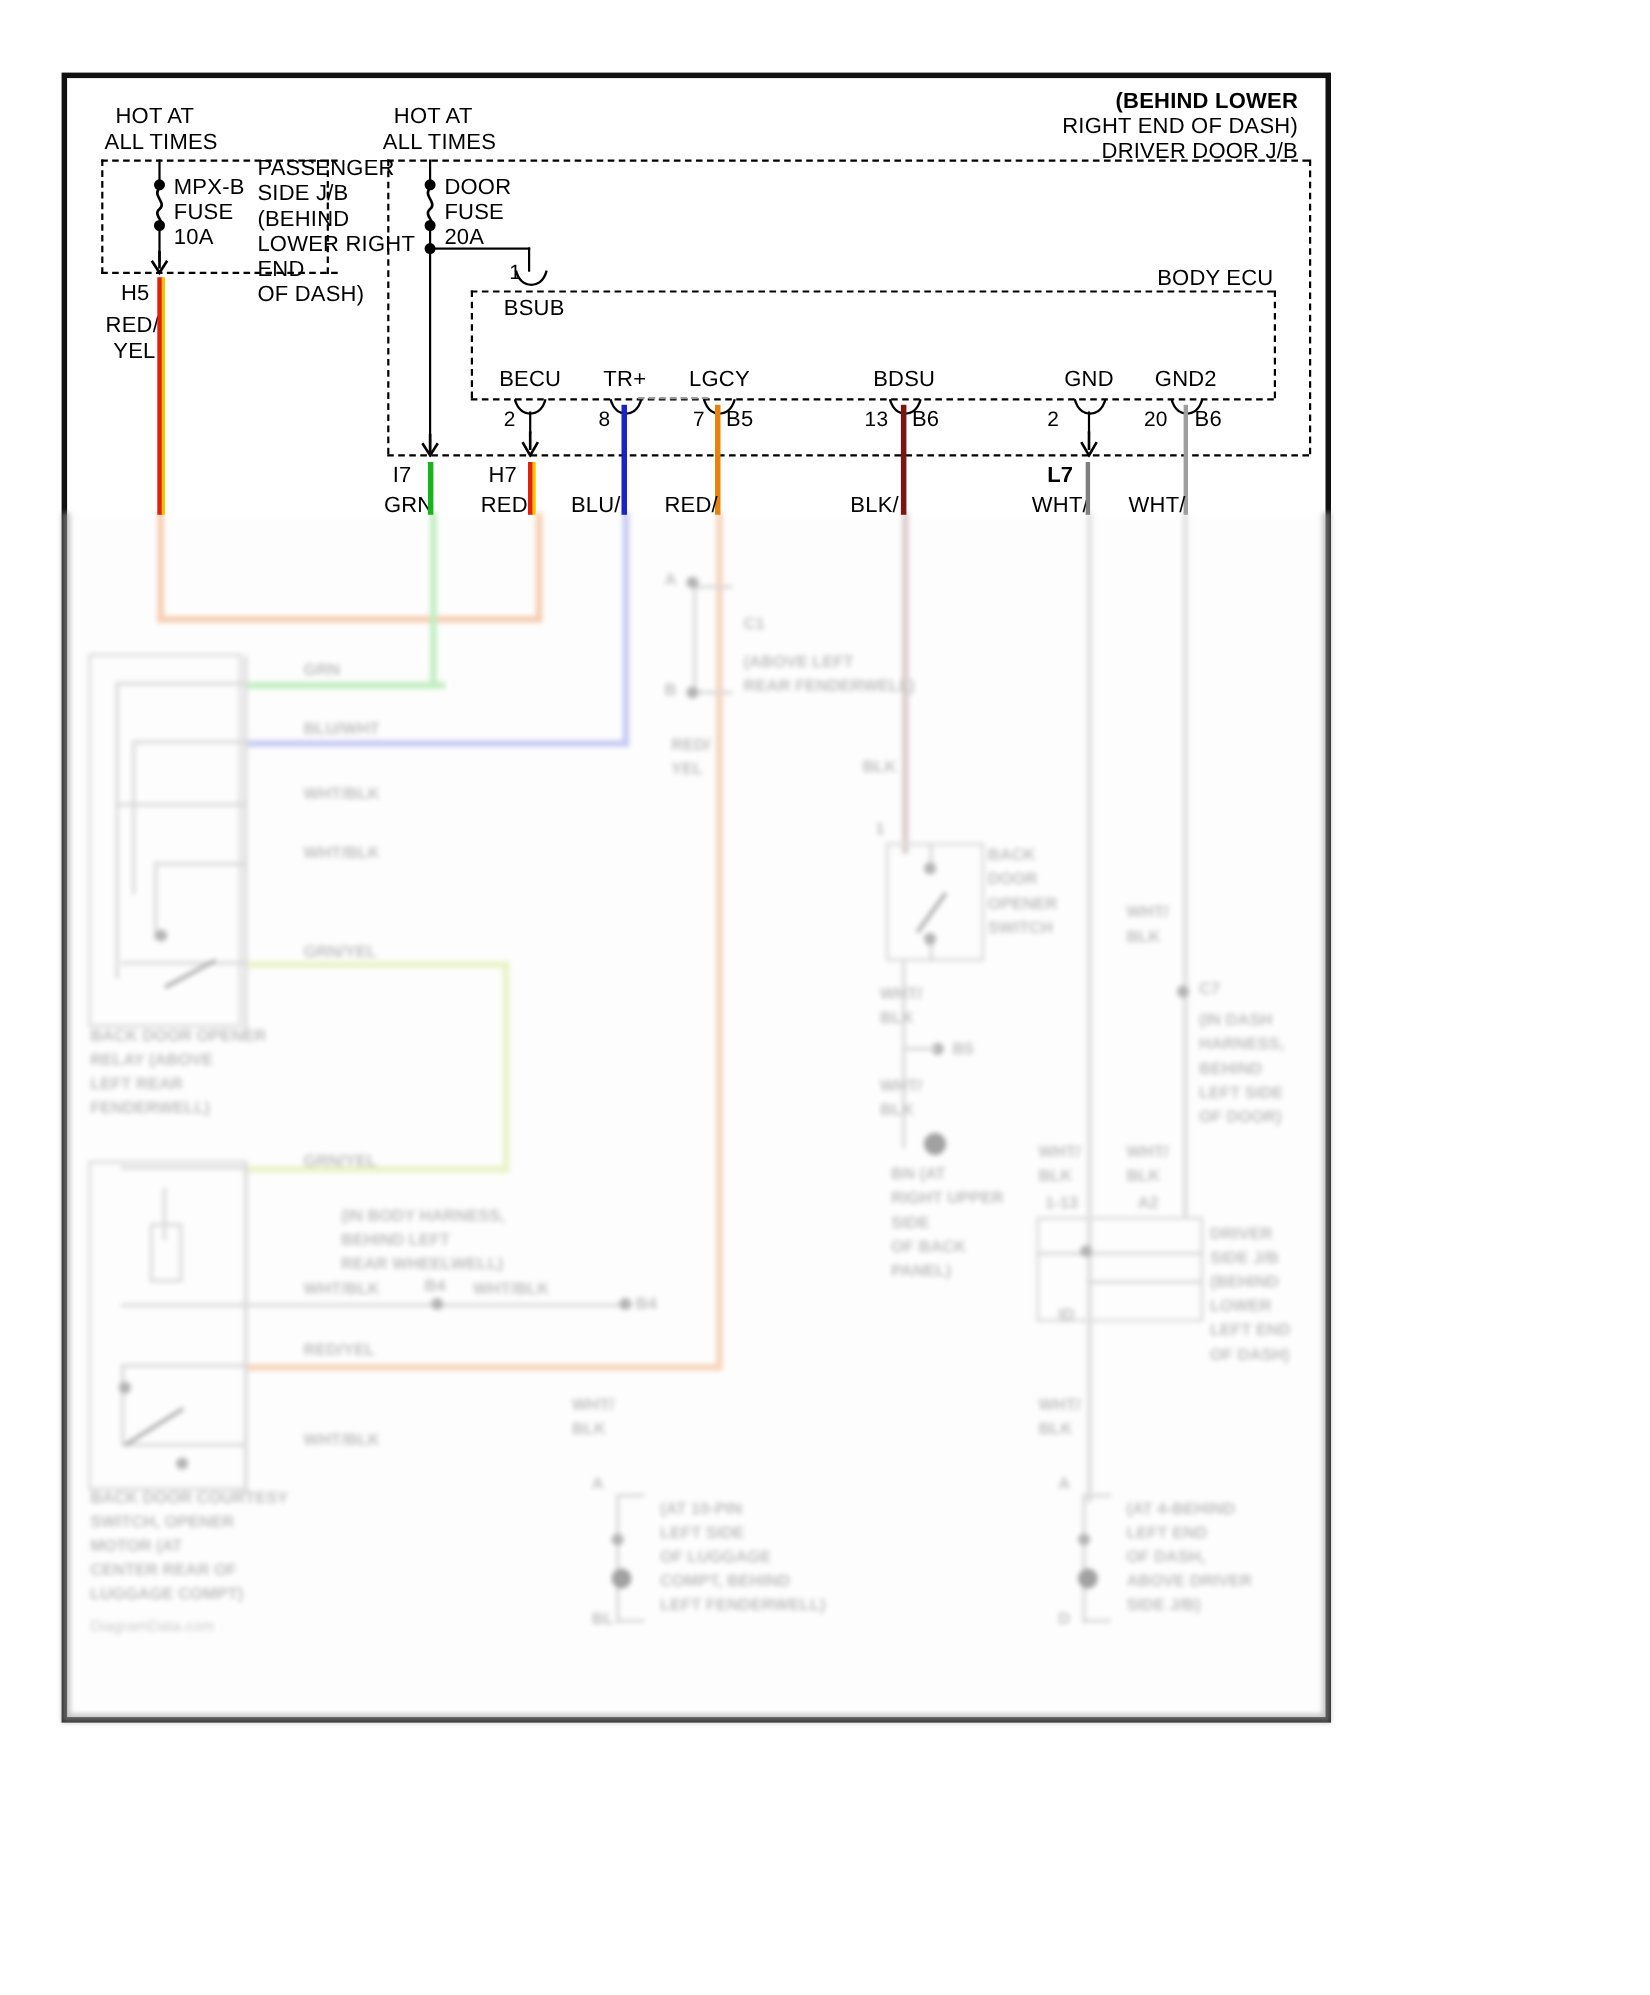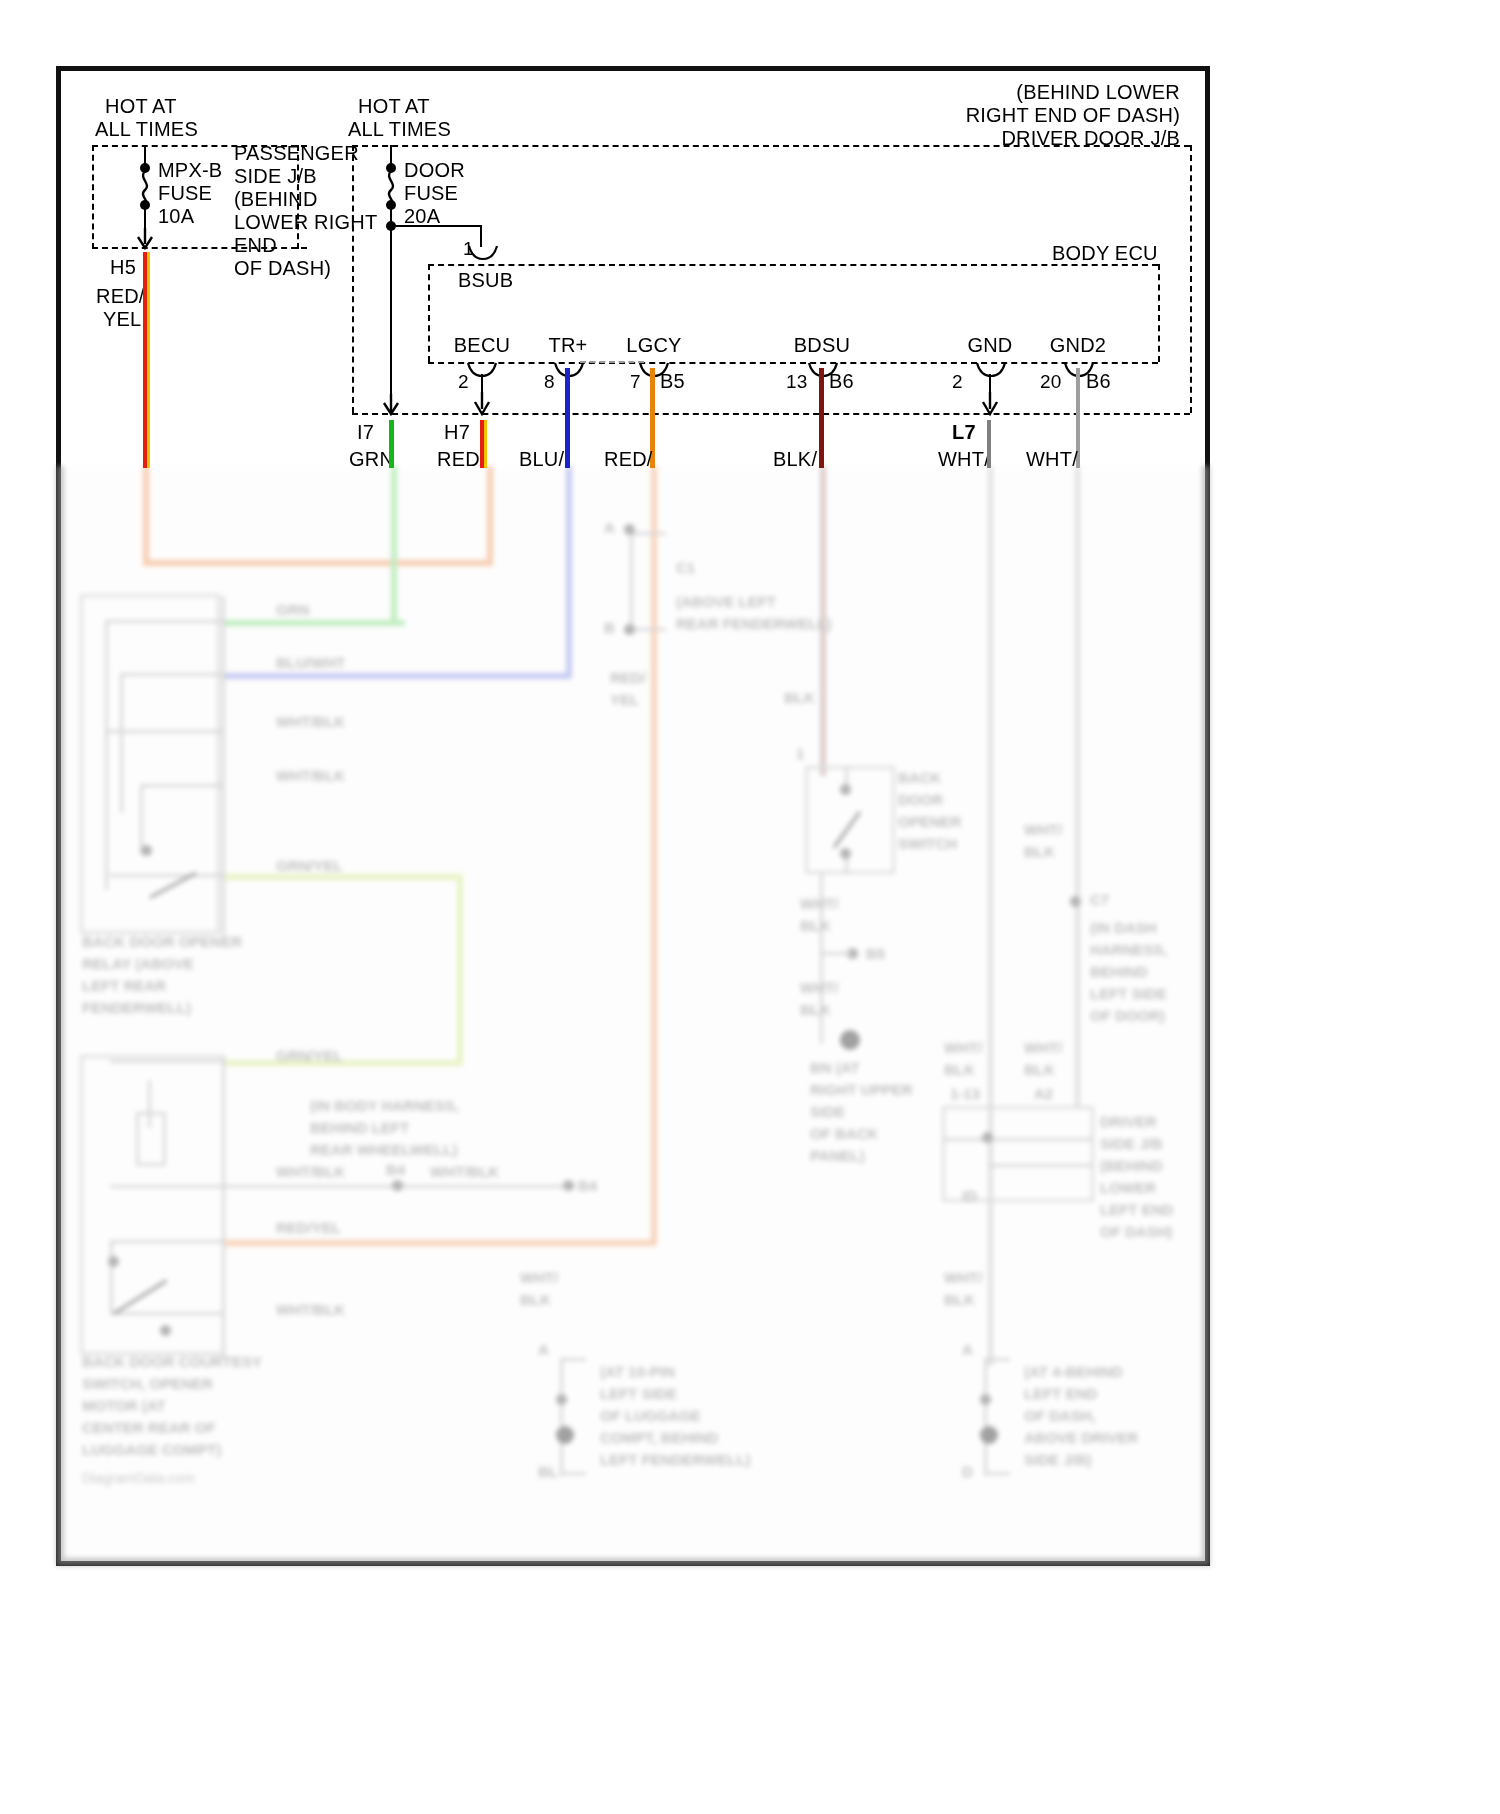--- a/index.html
+++ b/index.html
@@ -331,21 +331,21 @@
   </div>
 
   <div class="sharp-layer">
 
     <div class="txt" style="left:105px;top:94px;">HOT AT</div>
     <div class="txt" style="left:95px;top:117px;">ALL TIMES</div>
 
     <div class="txt" style="left:358px;top:94px;">HOT AT</div>
     <div class="txt" style="left:348px;top:117px;">ALL TIMES</div>
 
-    <div class="txt r" style="left:880px;top:80px;width:300px;">(BEHIND LOWER</div>
+    <div class="txt r" style="left:880px;top:80px;width:300px;font-weight:bold;">(BEHIND LOWER</div>
     <div class="txt r" style="left:880px;top:103px;width:300px;">RIGHT END OF DASH)</div>
     <div class="txt r" style="left:880px;top:126px;width:300px;">DRIVER DOOR J/B</div>
 
     <div class="dash-h" style="left:92px;top:145px;width:215px;"></div>
     <div class="dash-h" style="left:92px;top:247px;width:215px;"></div>
     <div class="dash-v" style="left:92px;top:145px;height:104px;"></div>
     <div class="dash-v" style="left:297px;top:145px;height:104px;"></div>
 
     <div class="wire vline" style="left:144px;top:145px;height:22px;"></div>
     <div class="dot" style="left:140px;top:163px;"></div>

